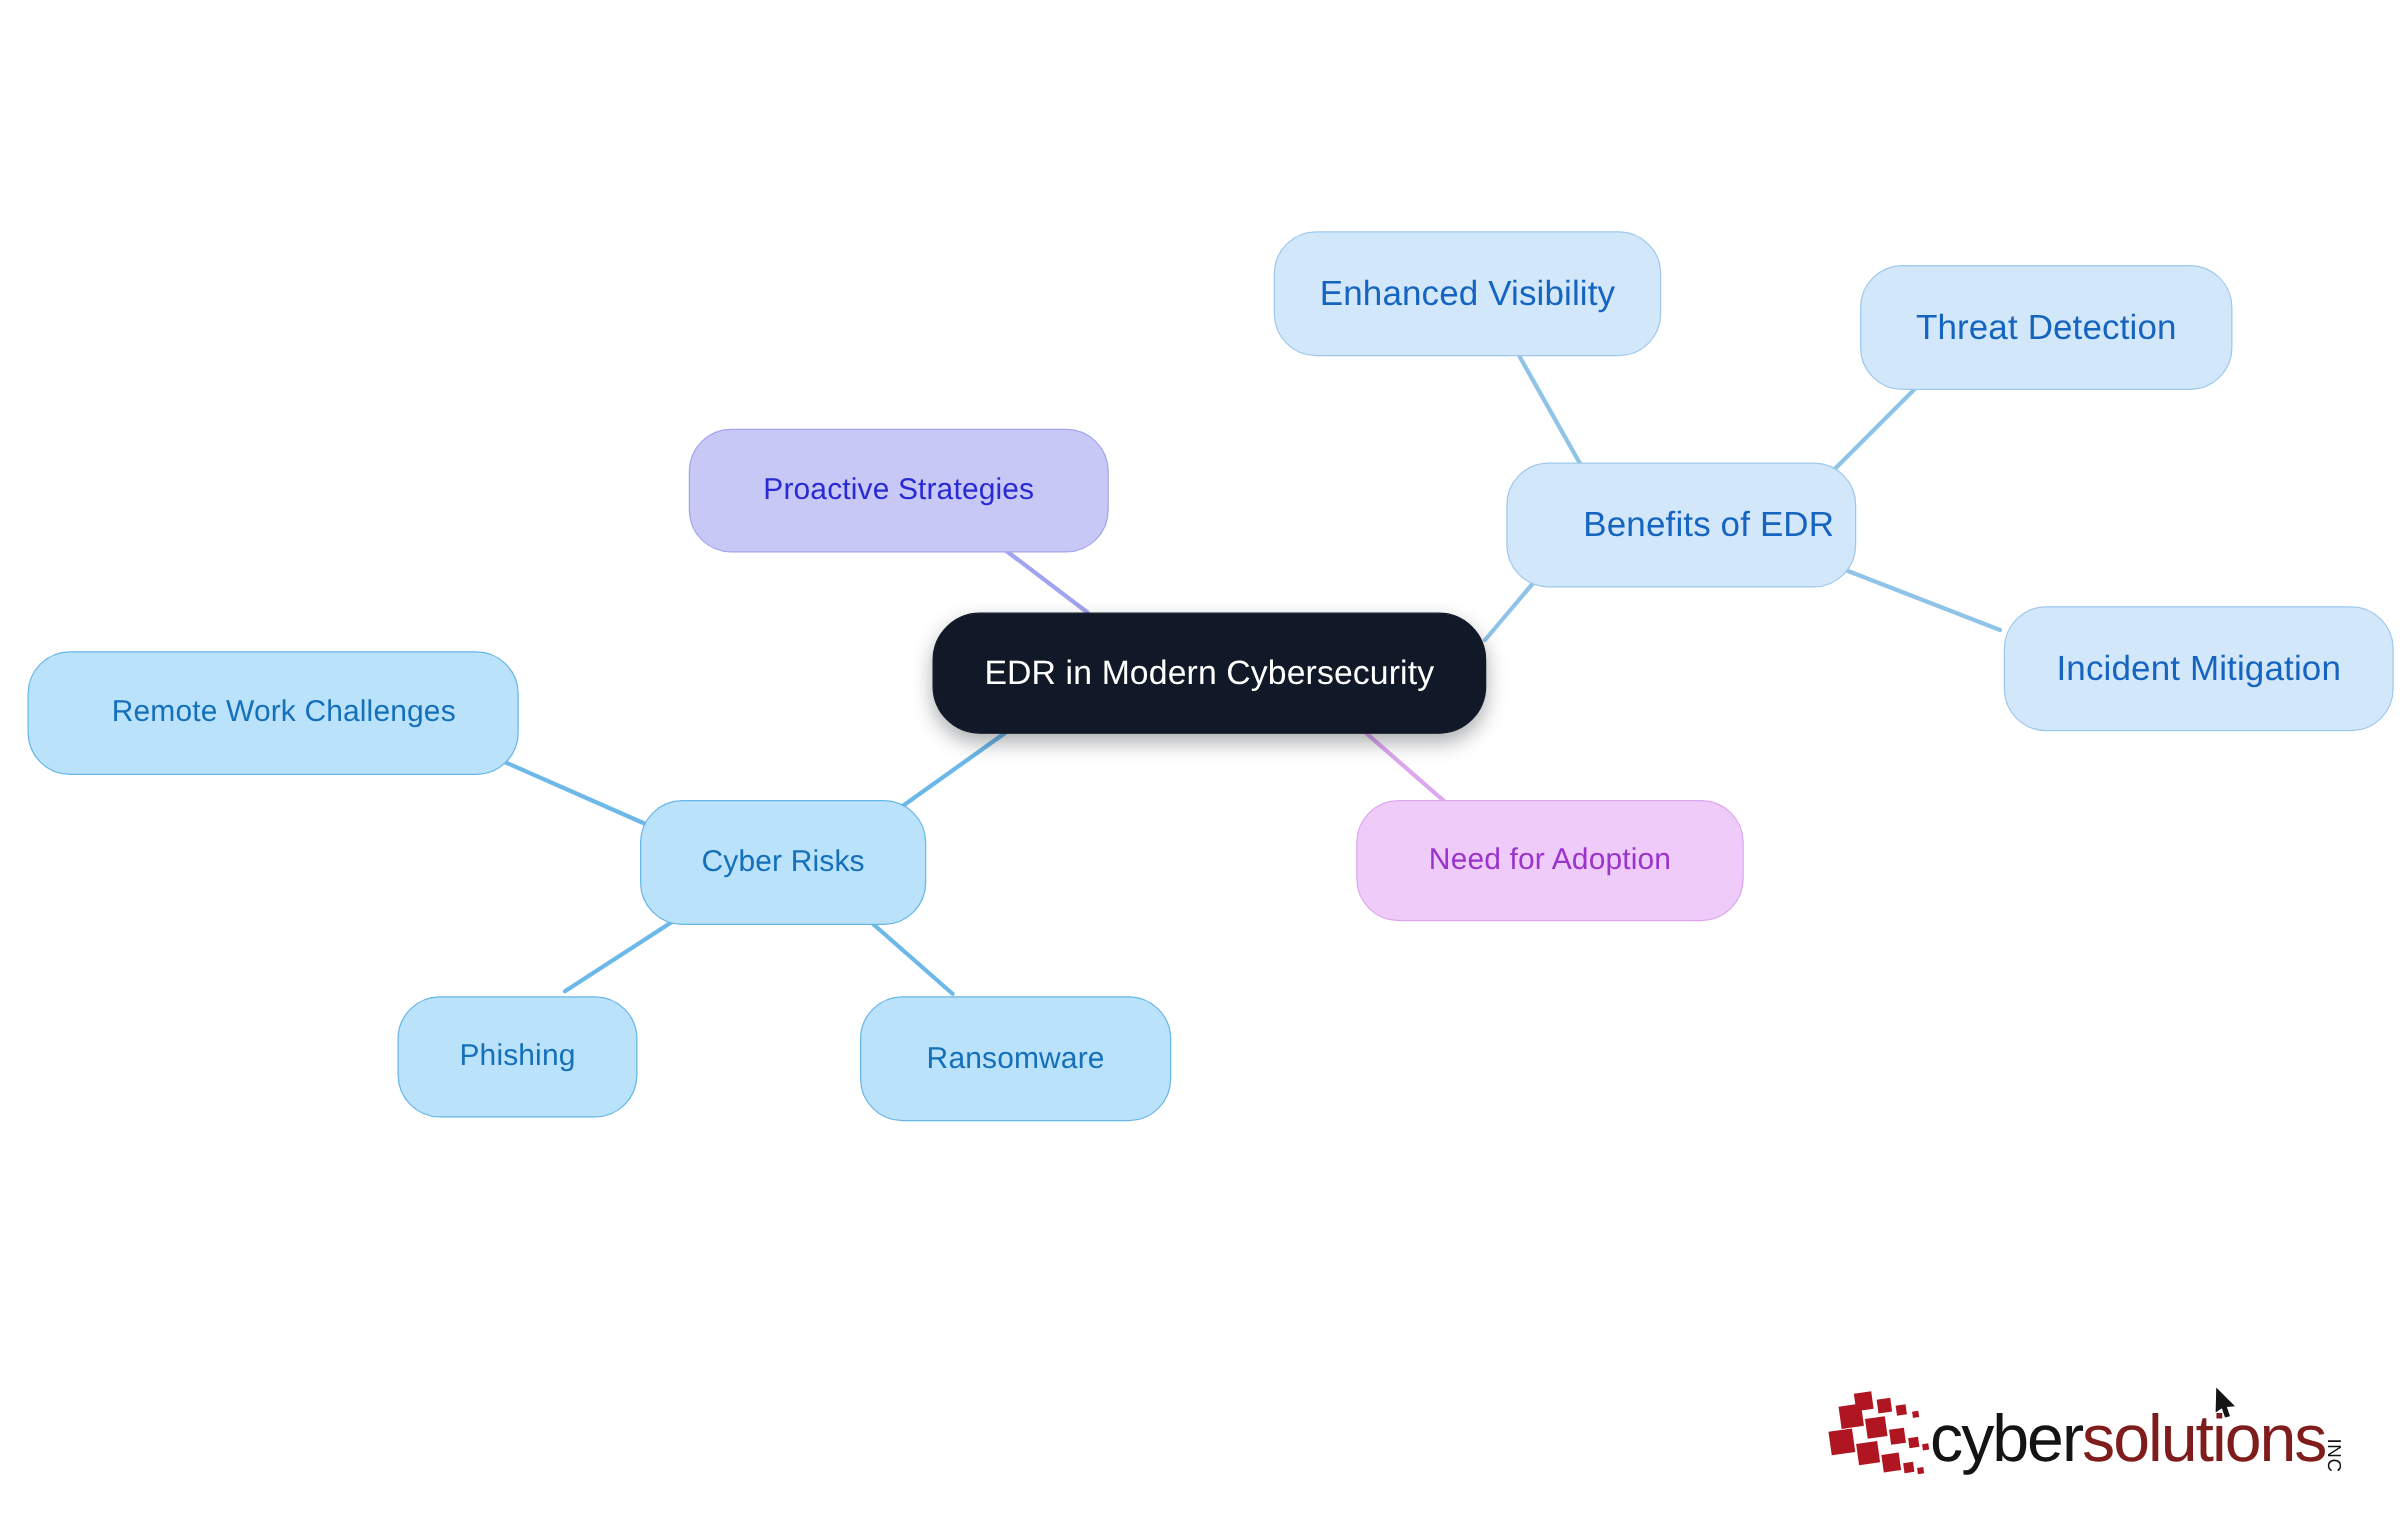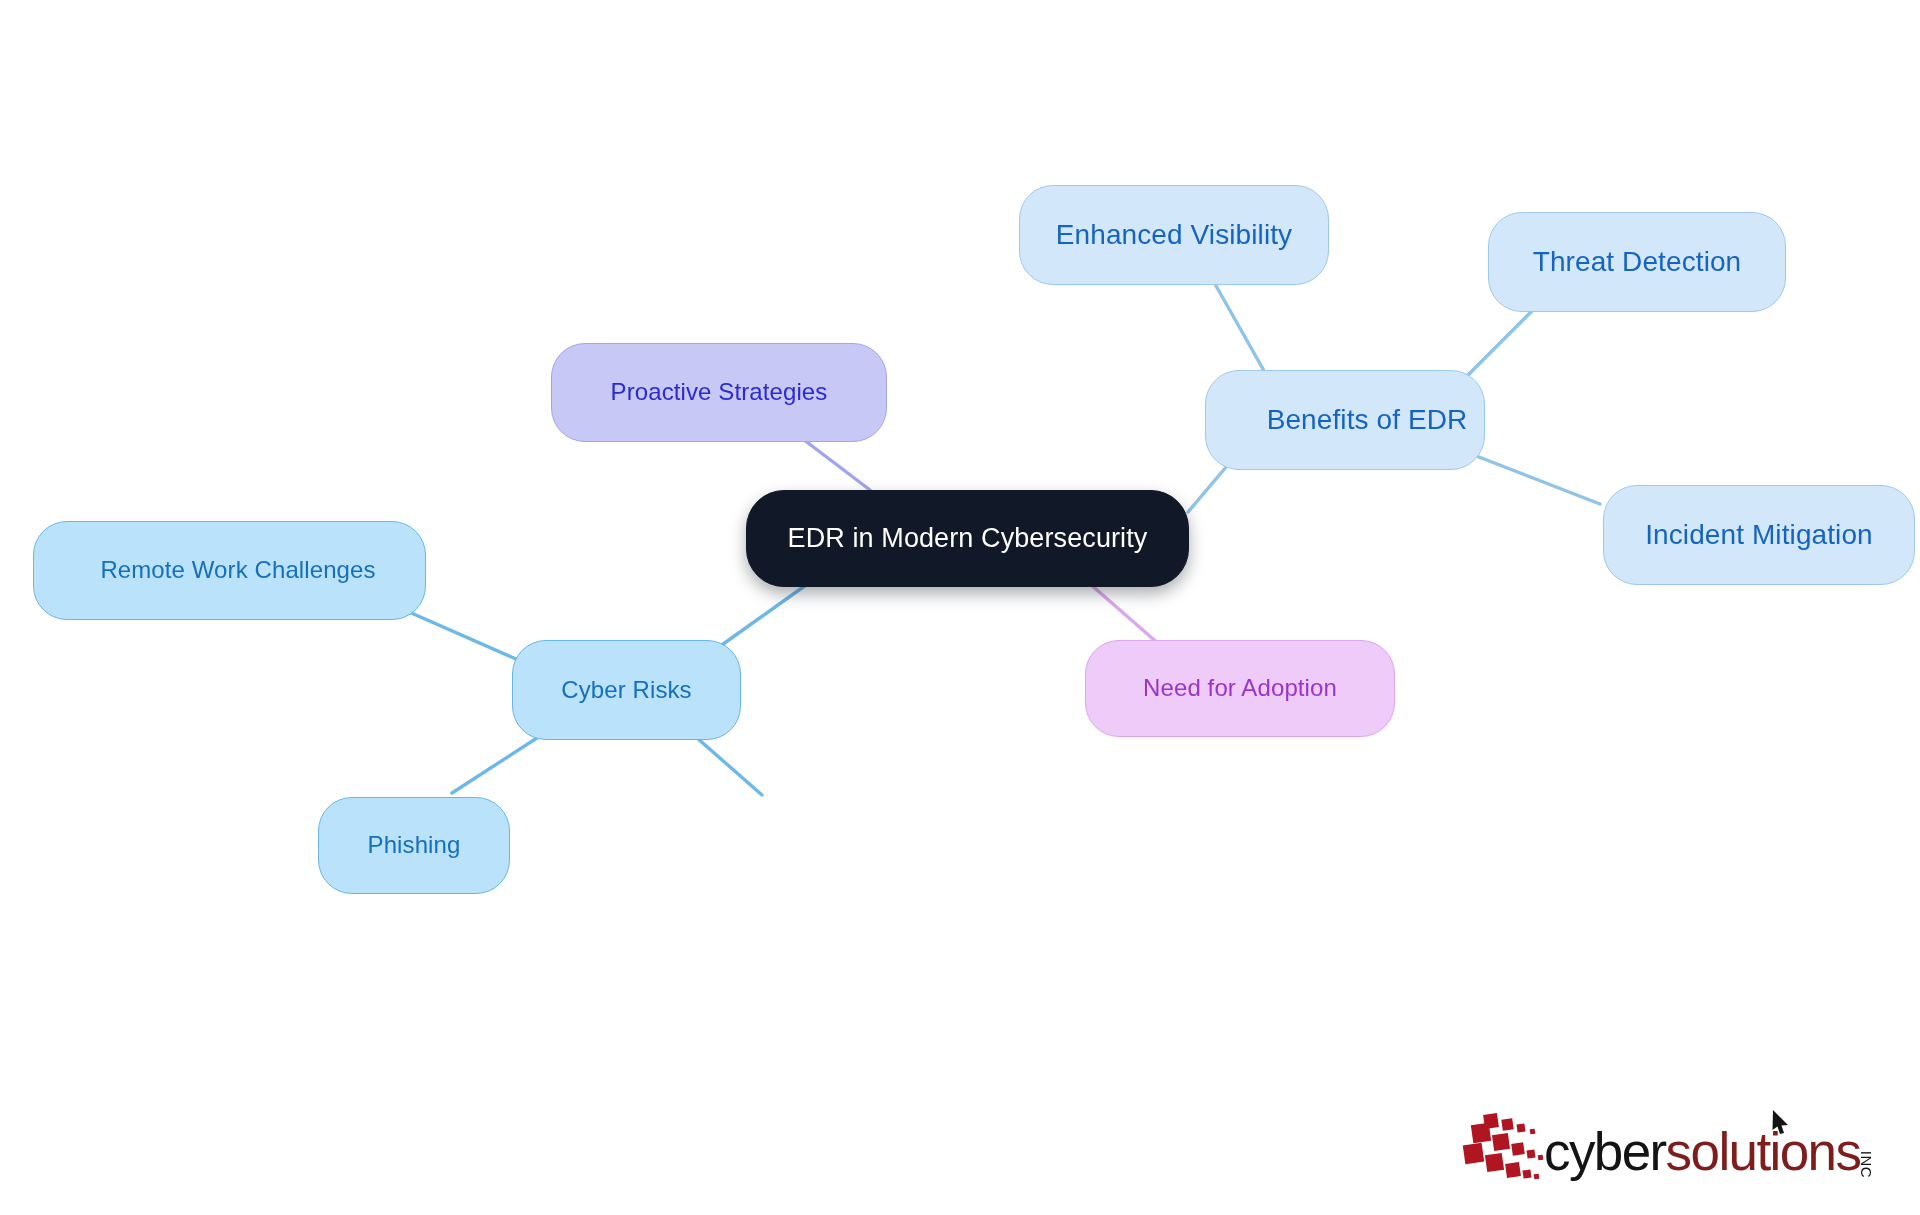--- a/index.html
+++ b/index.html
@@ -169,36 +169,39 @@
   </div>
 
   <div class="node lavender" style="left:551px; top:343px; width:336px; height:99px;">
     <span class="node-label">Proactive Strategies</span>
   </div>
 
   <div class="node root" style="left:746px; top:490px; width:443px; height:97px;">
     <span class="node-label">EDR in Modern Cybersecurity</span>
   </div>
 
-  <div class="node blue-sky" style="left:33px; top:521px; width:393px; height:99px;padding-left:17px;">
+  <div class="node blue-sky" style="left:22px; top:521px; width:393px; height:99px;padding-left:17px;">
     <span class="node-label">Remote Work Challenges</span>
   </div>
 
   <div class="node blue-sky" style="left:512px; top:640px; width:229px; height:100px;">
     <span class="node-label">Cyber Risks</span>
   </div>
 
   <div class="node pink" style="left:1085px; top:640px; width:310px; height:97px;">
     <span class="node-label">Need for Adoption</span>
   </div>
 
   <div class="node blue-sky" style="left:318px; top:797px; width:192px; height:97px;">
     <span class="node-label">Phishing</span>
   </div>
 
+  <div class="node blue-sky" style="left:688px; top:797px; width:249px; height:100px;">
+    <span class="node-label">Ransomware</span>
+  </div>
 
   <div id="logo">
     <div class="logo-row">
 
       <div class="logo-mark">
         <span style="left:2px;  top:28px; width:19px; height:19px;"></span>
         <span style="left:24px; top:38px; width:17px; height:17px;"></span>
         <span style="left:44px; top:47px; width:14px; height:14px;"></span>
         <span style="left:61px; top:54px; width:8px;  height:8px;"></span>
         <span style="left:72px; top:58px; width:5px;  height:5px;"></span>

